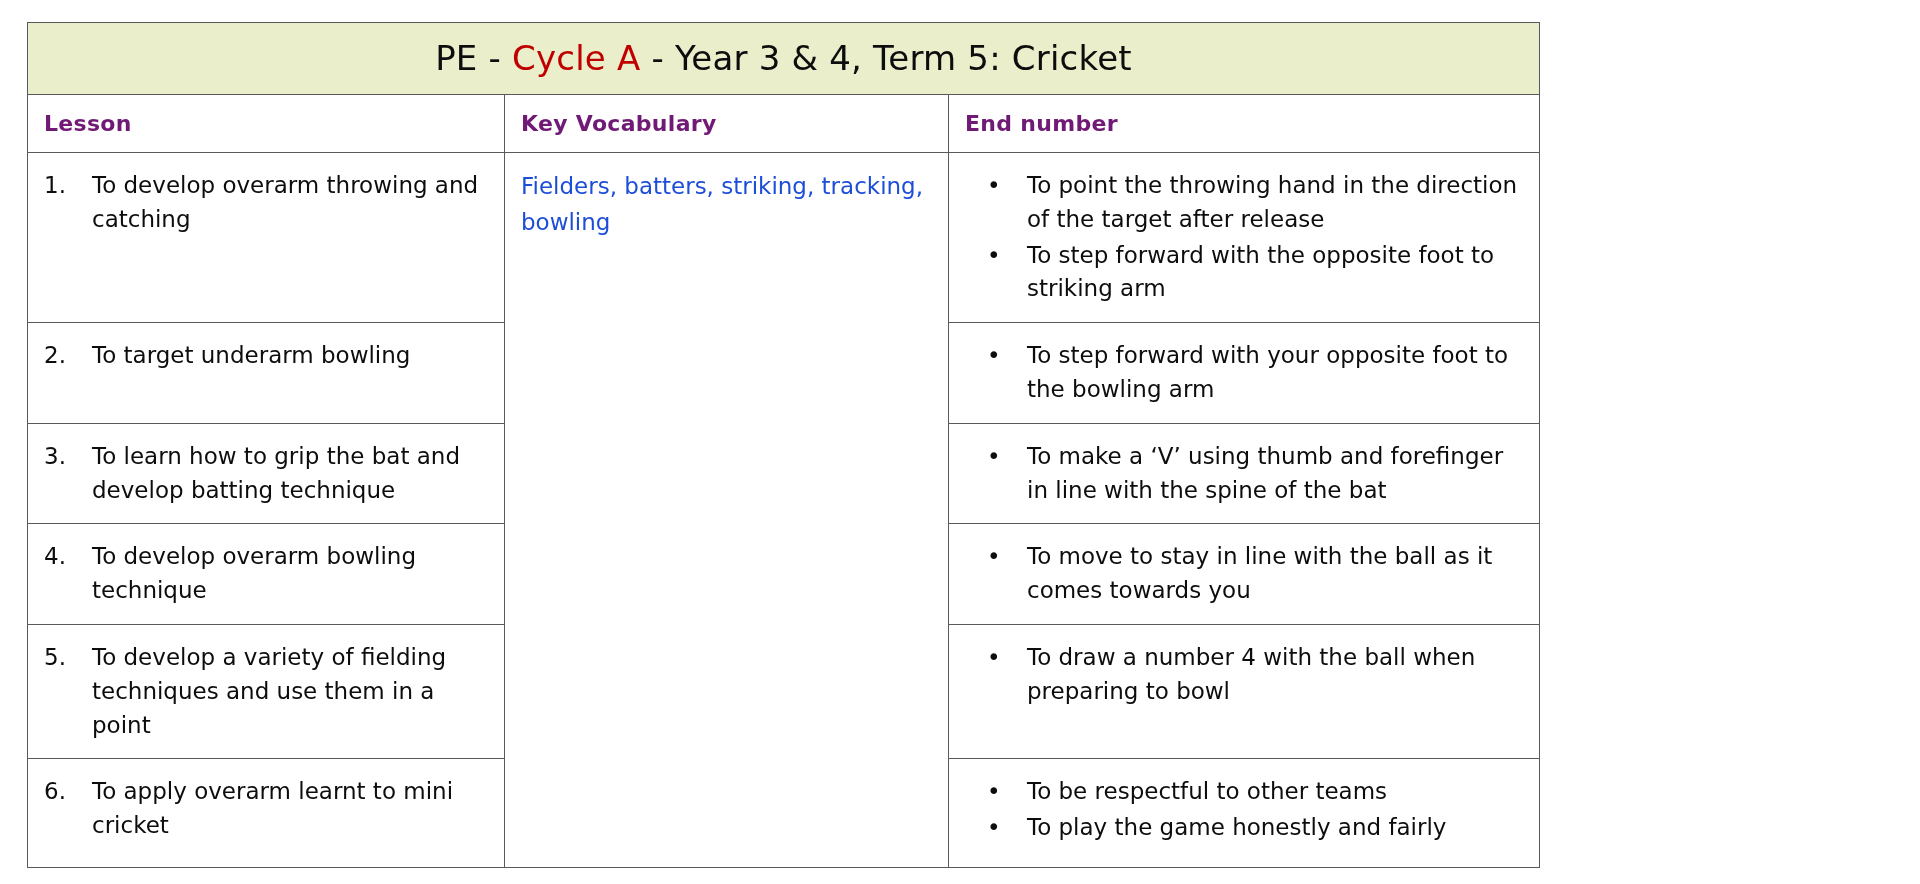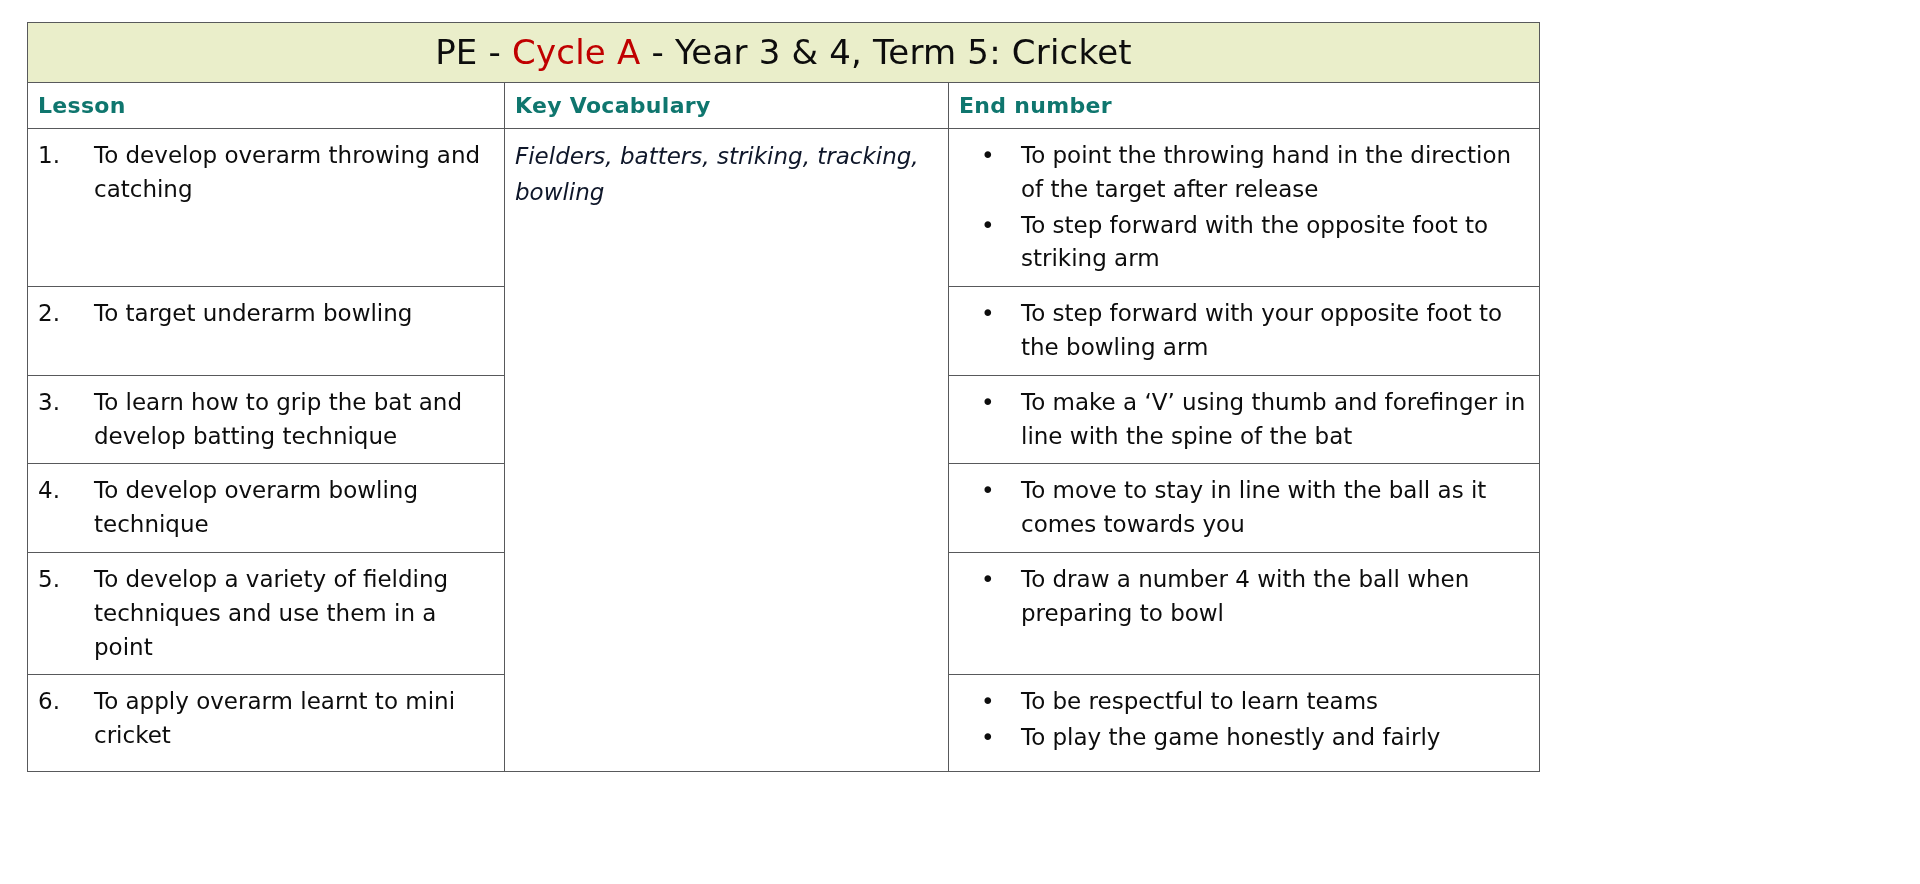--- a/index.html
+++ b/index.html
@@ -28,21 +28,21 @@
     width: 1512px;
     border-collapse: collapse;
     table-layout: fixed;
     background: #ffffff;
   }
 
   .curriculum-table td,
   .curriculum-table th {
     border: 1px solid #58595b;
     vertical-align: top;
-    padding: 10px;
+    padding: 16px;
     background: #ffffff;
   }
 
   
   .title-cell {
     background: #eaeeca !important;
     text-align: center;
     padding: 9px 6px 12px 6px;
     border: 1px solid #58595b;
   }
@@ -56,21 +56,21 @@
   }
   .title-accent {
     color: #c00000;
   }
 
   
   .col-header {
     font-family: "DejaVu Sans", sans-serif;
     font-size: 22px;
     font-weight: bold;
-    color: #0f766e;
+    color: #701a75;
     padding: 8px 0 9px 14px;
     text-align: left;
     letter-spacing: 0.3px;
   }
 
   
   .col-lesson   { width: 477px; }
   .col-vocab    { width: 444px; }
   .col-endpoint { width: 591px; }
 
@@ -87,33 +87,31 @@
     width: 48px;
     font-size: 23px;
     line-height: 1.47;
     color: #0d0d0d;
   }
   .lesson-text {
     flex: 1 1 auto;
     font-size: 23px;
     line-height: 1.47;
     color: #0d0d0d;
-    margin-left: 8px;
   }
 
   
   .vocab-cell {
     vertical-align: middle;
     padding: 10px 14px 10px 12px;
   }
   .vocab-text {
     font-size: 23px;
     line-height: 1.55;
-    color: #0f172a;
-    font-style: italic;
+    color: #1d4ed8;
   }
 
   
   .endpoint-cell {
     padding: 10px 12px 10px 12px;
   }
   .endpoint-list {
     list-style: none;
     margin: 0;
     padding: 0;
@@ -269,21 +267,21 @@
         <td class="lesson-cell">
           <div class="lesson-row-inner">
             <span class="lesson-num">6.</span>
             <span class="lesson-text">To apply overarm learnt to mini cricket</span>
           </div>
         </td>
         <td class="endpoint-cell">
           <ul class="endpoint-list">
             <li class="endpoint-item">
               <span class="bullet-glyph">•</span>
-              <span>To be respectful to learn teams</span>
+              <span>To be respectful to other teams</span>
             </li>
             <li class="endpoint-item">
               <span class="bullet-glyph">•</span>
               <span>To play the game honestly and fairly</span>
             </li>
           </ul>
         </td>
       </tr>
     </tbody>
   </table>

